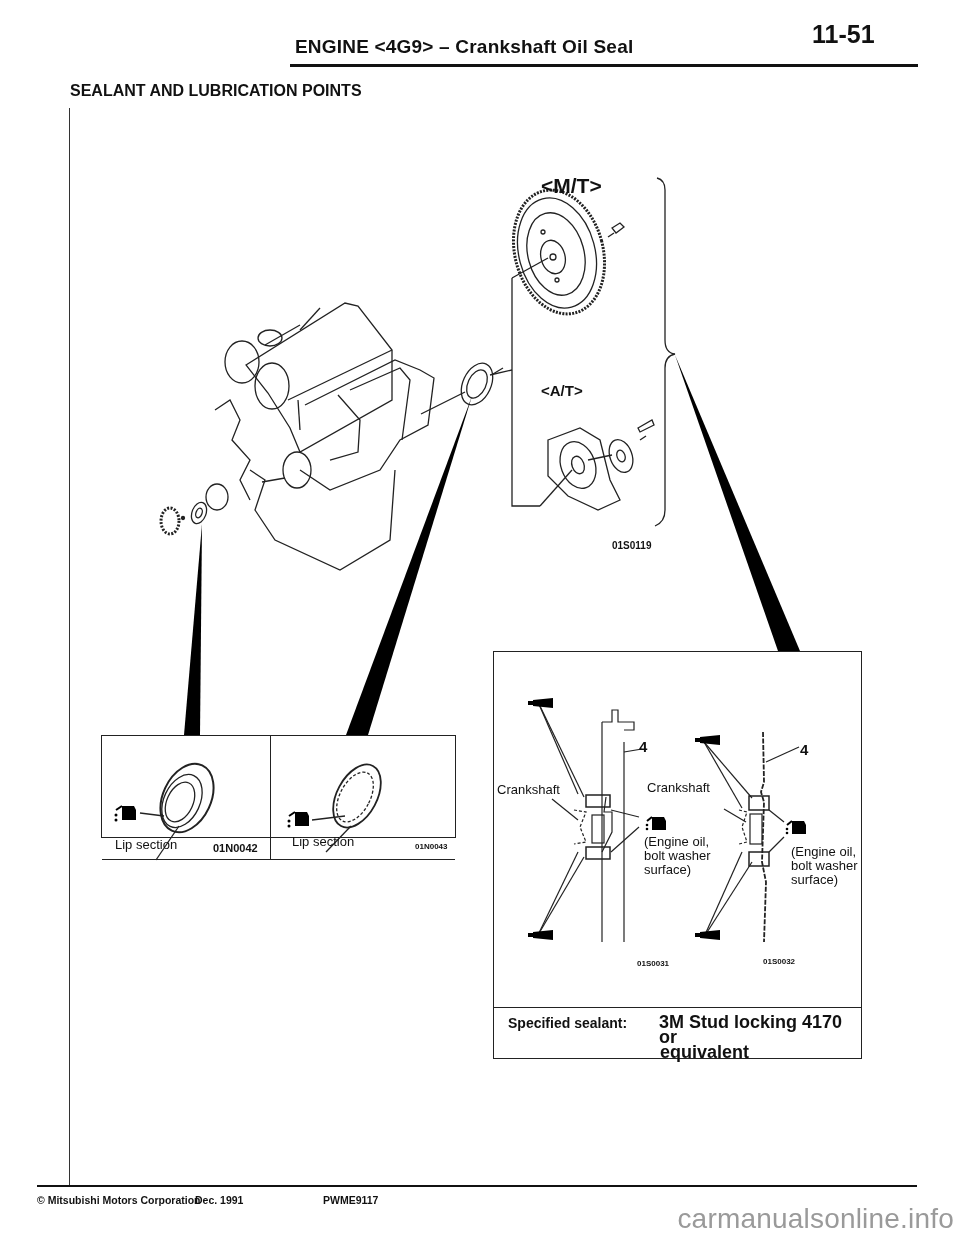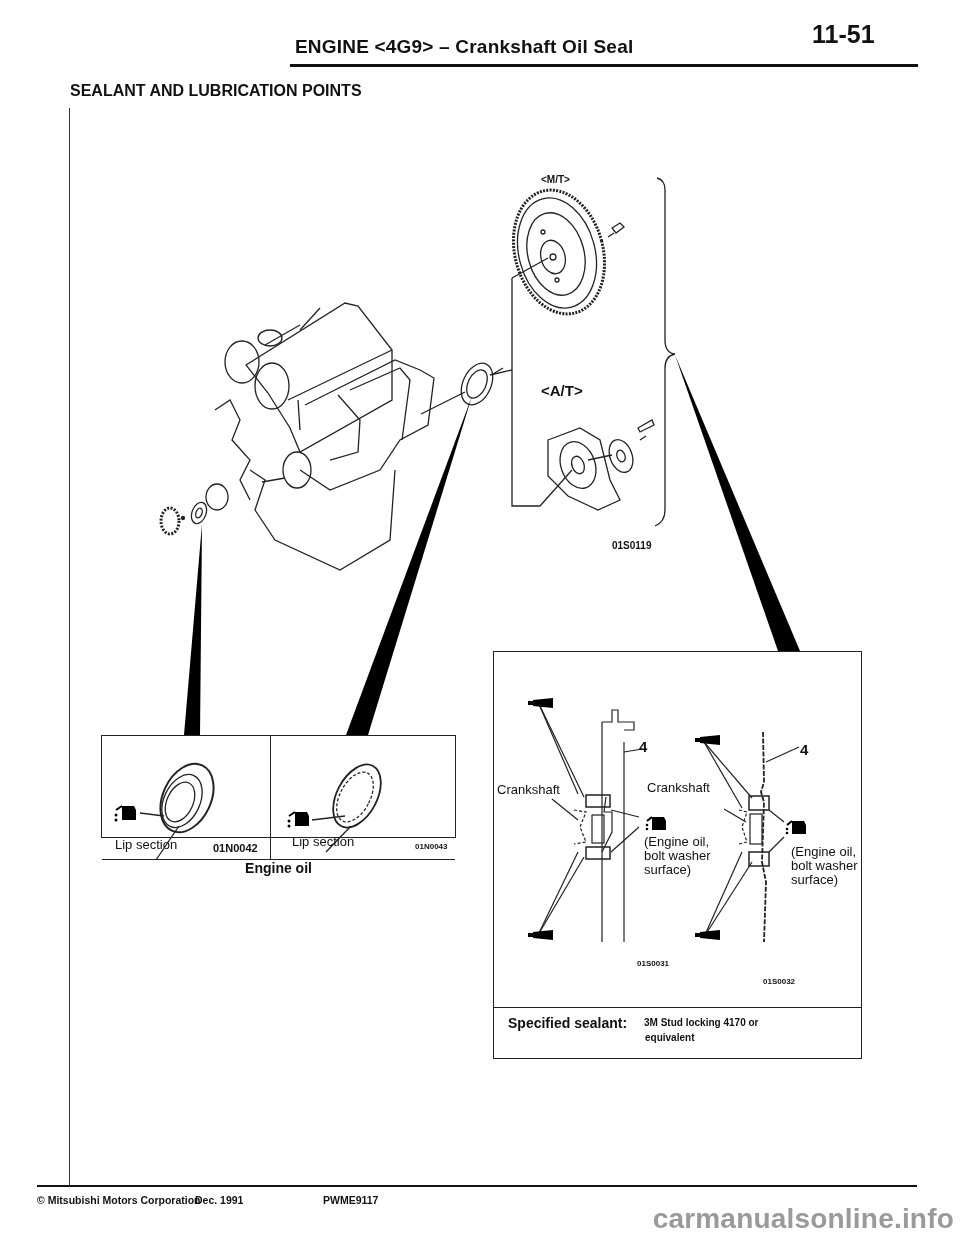--- a/index.html
+++ b/index.html
@@ -6,21 +6,21 @@
   body { width: 960px; height: 1239px; position: relative; overflow: hidden;
          font-family: "Liberation Sans", sans-serif; color: #111; }
   .abs { position: absolute; }
   .hdr-title { left: 295px; top: 36px; font-size: 19px; font-weight: bold; letter-spacing: 0.2px; }
   .hdr-page { left: 812px; top: 20px; font-size: 25px; font-weight: bold; }
   .hdr-rule { left: 290px; top: 64px; width: 628px; height: 3px; background: #111; }
   .sec-title { left: 70px; top: 82px; font-size: 16px; font-weight: bold; }
   .left-bar { left: 69px; top: 108px; width: 1px; height: 1078px; background: #333; }
   .bot-rule { left: 37px; top: 1185px; width: 880px; height: 2px; background: #111; }
   .foot { top: 1194px; font-size: 10.5px; font-weight: bold; }
-  .watermark { right: 6px; top: 1203px; font-size: 28px; color: #9a9a9a; letter-spacing: 0.2px; font-weight: bold; }
+  .watermark { right: 6px; top: 1203px; font-size: 28px; color: #9a9a9a; letter-spacing: 0.2px; }
   .box { border: 1.5px solid #222; background: #fff; box-sizing: border-box; }
   .lbl { font-size: 13px; }
   .bold { font-weight: bold; }
   .code { font-size: 11px; font-weight: bold; }
   .code-sm { font-size: 8px; font-weight: bold; }
   svg { position: absolute; overflow: visible; }
 </style>
 </head>
 <body>
 
@@ -97,21 +97,21 @@
     <path d="M657 178 Q665 180 665 190 L665 340 Q665 353 675 354 Q665 356 665 368 L665 510 Q665 522 655 526"></path>
   </svg>
 
   <svg width="960" height="1239" style="left:0;top:0;">
     <polygon points="202,524 200,735 184,735" fill="#000"></polygon>
     <polygon points="472,396 368,735 346,735" fill="#000"></polygon>
     <polygon points="675,355 800,651 778,651" fill="#000"></polygon>
   </svg>
 </div>
 
-<div class="abs bold" style="left:541px;top:174px;font-size:10px;">&lt;M/T&gt;</div>
+<div class="abs bold" style="left:541px;top:174px;font-size:21px;">&lt;M/T&gt;</div>
 <div class="abs bold" style="left:541px;top:382px;font-size:15px;">&lt;A/T&gt;</div>
 <div class="abs code" style="left:612px;top:540px;font-size:10px;">01S0119</div>
 
 <div class="abs box" style="left:101px;top:735px;width:355px;height:103px;">
   <div class="abs" style="left:168px;top:0;width:1px;height:124px;background:#222;"></div>
   <div class="abs" style="left:0;top:123px;width:353px;height:1px;background:#222;"></div>
 
   <svg width="170" height="120" style="left:0;top:0;" fill="none" stroke="#222" stroke-width="1.3">
     <ellipse cx="85" cy="62" rx="24" ry="36" transform="rotate(25 85 62)" stroke-width="2"></ellipse>
     <ellipse cx="80" cy="65" rx="18" ry="28" transform="rotate(25 80 65)"></ellipse>
@@ -137,21 +137,20 @@
     <path d="M10 4 L4 8" stroke="#000" stroke-width="2"></path>
     <circle cx="4" cy="13" r="1.5" fill="#000"></circle>
     <circle cx="4" cy="18" r="1.5" fill="#000"></circle>
   </svg>
 
   <div class="abs lbl" style="left:13px;top:101px;">Lip section</div>
   <div class="abs code" style="left:111px;top:106px;">01N0042</div>
   <div class="abs lbl" style="left:190px;top:98px;">Lip section</div>
   <div class="abs code-sm" style="left:313px;top:106px;">01N0043</div>
 
-  <div class="abs bold" style="left:0;top:124px;width:353px;text-align:center;font-size:14px;">Engine oil</div>
 </div>
 
 <div class="abs box" style="left:493px;top:651px;width:369px;height:408px;">
   <div class="abs" style="left:0;top:355px;width:367px;height:1px;background:#222;"></div>
 
   <svg width="190" height="250" style="left:0;top:0;" fill="none" stroke="#222" stroke-width="1.2">
     <path d="M108 70 L108 290"></path>
     <path d="M130 90 L130 290"></path>
     <path d="M108 70 L118 70 L118 58 L124 58 L124 70 L140 70 L140 78 L130 78"></path>
     <path d="M112 145 L110 160 L118 160 L118 180 L108 200"></path>
@@ -222,24 +221,24 @@
       <circle cx="3" cy="15" r="1.3" fill="#000"></circle>
   </svg>
 
   <div class="abs bold" style="left:306px;top:89px;font-size:15px;">4</div>
   <div class="abs lbl" style="left:153px;top:128px;">Crankshaft</div>
   <div class="abs lbl" style="left:297px;top:193px;line-height:14px;">
     <div>(Engine oil,</div>
     <div>bolt washer</div>
     <div>surface)</div>
   </div>
-  <div class="abs code-sm" style="left:269px;top:325px;">01S0032</div>
+  <div class="abs code-sm" style="left:269px;top:305px;">01S0032</div>
 
   <div class="abs bold" style="left:14px;top:363px;font-size:14px;">Specified sealant:</div>
-  <div class="abs bold" style="left:150px;top:363px;font-size:10px;line-height:15px;">
+  <div class="abs bold" style="left:165px;top:363px;font-size:18px;line-height:15px;">
     <div>3M Stud locking 4170 or</div>
     <div style="padding-left:1px;">equivalent</div>
   </div>
 </div>
 
 <div class="abs bot-rule"></div>
 <div class="abs foot" style="left:37px;">© Mitsubishi Motors Corporation</div>
 <div class="abs foot" style="left:195px;">Dec. 1991</div>
 <div class="abs foot" style="left:323px;">PWME9117</div>
 <div class="abs watermark">carmanualsonline.info</div>

